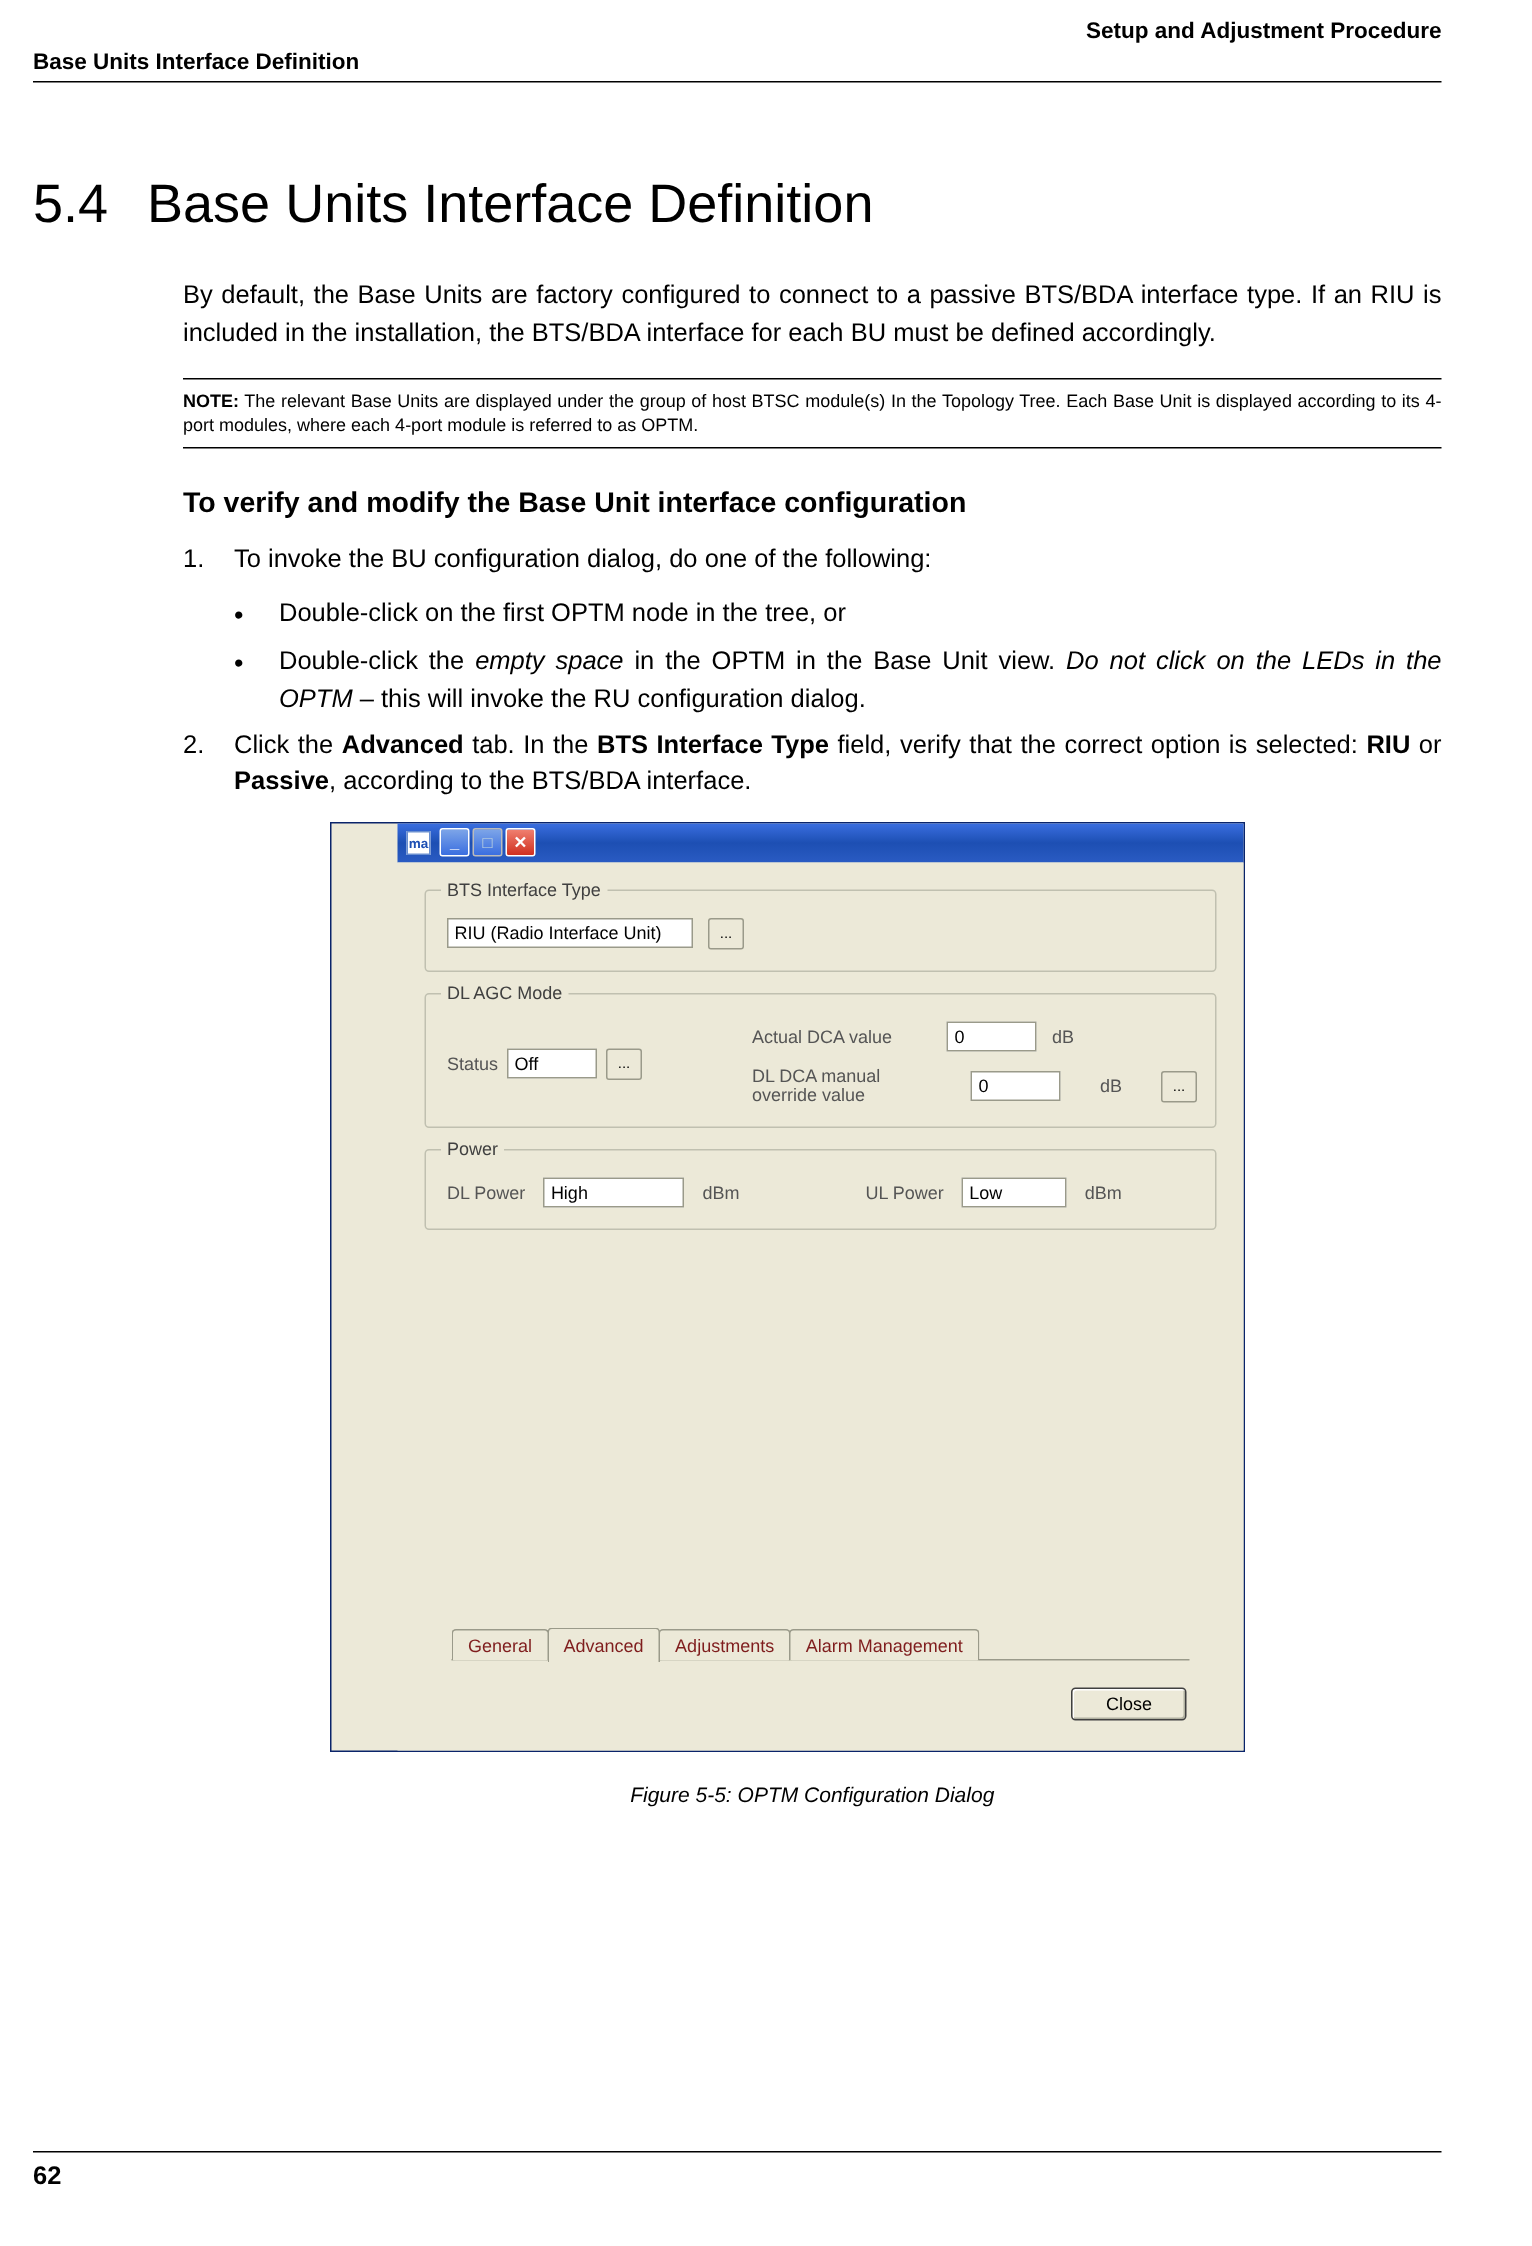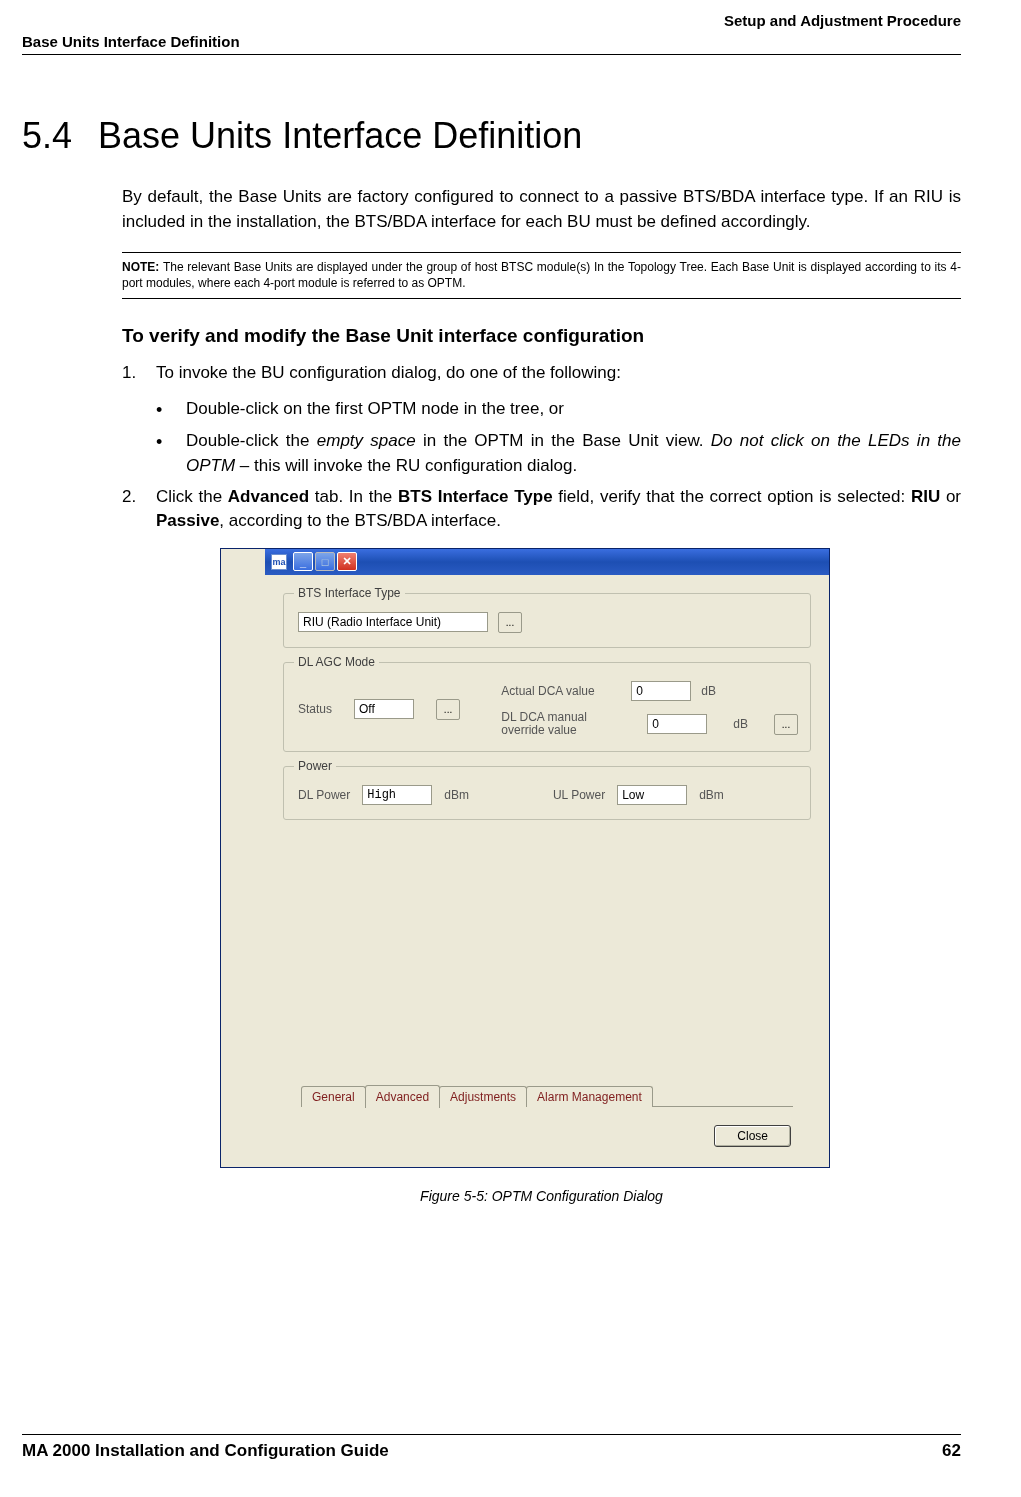--- a/index.html
+++ b/index.html
@@ -323,29 +323,29 @@
       <div class="win-btn win-max">□</div>
       <div class="win-btn win-close">✕</div>
     </div>
   </div>
   <div class="dialog-body">
     <div class="dialog-rel">
 
       <div class="groupbox">
         <div class="groupbox-label">BTS Interface Type</div>
         <div class="field-row">
-          <input class="xp-input" style="width: 190px;" value="RIU (Radio Interface Unit)">
+          <input class="xp-input" style="width: 164px;" value="RIU (Radio Interface Unit)">
           <button class="xp-btn-small">...</button>
         </div>
       </div>
 
       <div class="groupbox">
         <div class="groupbox-label">DL AGC Mode</div>
         <div class="fl" style="gap:10px;">
-          <div class="fl" style="gap:22px; width:220px;">
+          <div class="fl" style="gap:6px; width:220px;">
             <span class="lbl">Status</span>
             <input class="xp-input" style="width: 60px;" value="Off">
             <button class="xp-btn-small">...</button>
           </div>
           <div style="flex:1">
             <div class="fl" style="gap:10px; margin-bottom:10px;">
               <span class="lbl" style="width:120px">Actual DCA value</span>
               <input class="xp-input" style="width: 60px;" value="0">
               <span class="lbl">dB</span>
             </div>
@@ -356,21 +356,21 @@
               <button class="xp-btn-small">...</button>
             </div>
           </div>
         </div>
       </div>
 
       <div class="groupbox">
         <div class="groupbox-label">Power</div>
         <div class="fl" style="gap:12px;">
           <span class="lbl">DL Power</span>
-          <input class="xp-input" style="width: 70px; font-family: Liberation Mono, monospace;" value="High">
+          <input class="xp-input" style="width: 94px;" value="High">
           <span class="lbl">dBm</span>
           <span style="width:60px"></span>
           <span class="lbl">UL Power</span>
           <input class="xp-input" style="width: 70px;" value="Low">
           <span class="lbl">dBm</span>
         </div>
       </div>
 
       <div class="tabs-line"></div>
       <div class="tabs-row">
@@ -386,16 +386,15 @@
 
     </div>
   </div>
 </div>
 
 <div class="figure-caption">Figure 5-5: OPTM Configuration Dialog</div>
 
 <div class="footer">
   <hr class="footer-rule">
   <div class="footer-row">
-    <div>MA 2000 Installation and Configuration Guide</div>
     <div>62</div>
   </div>
 </div>
 
 </body></html>

